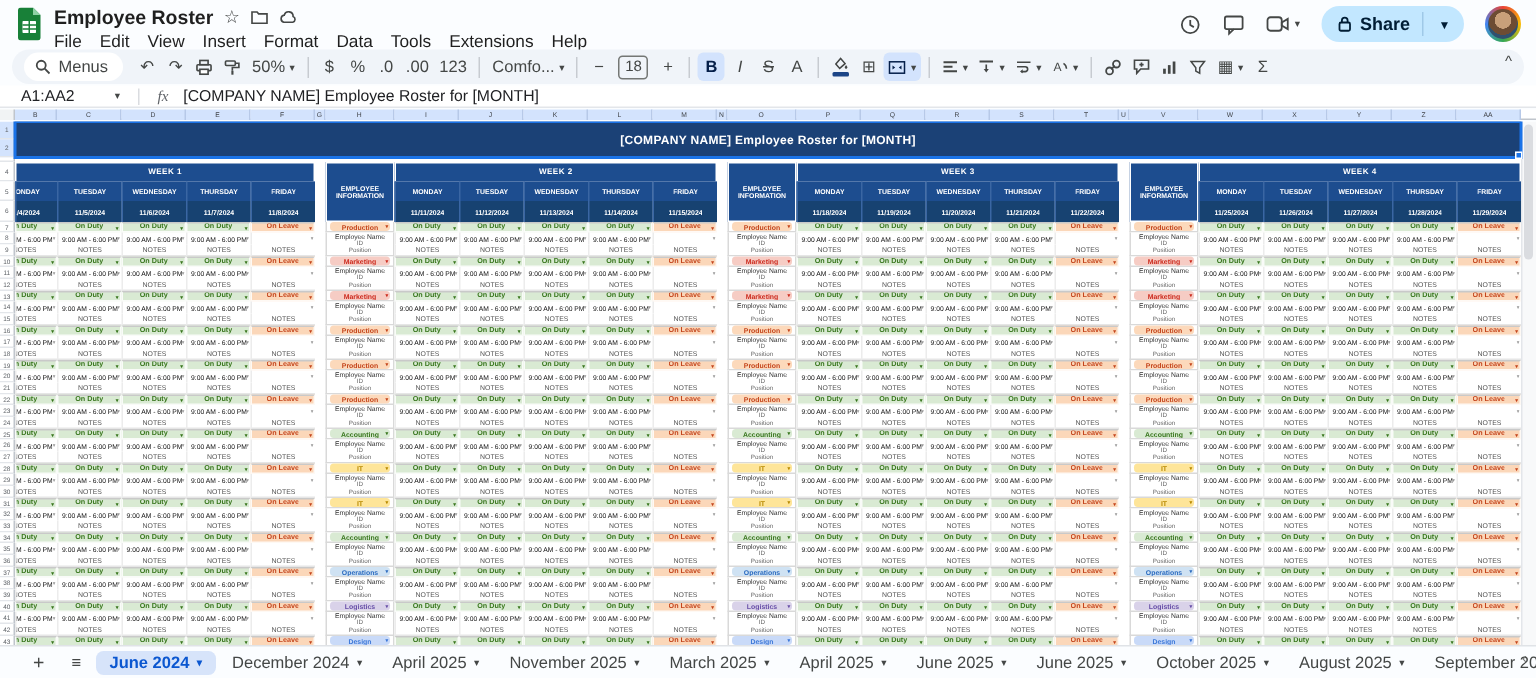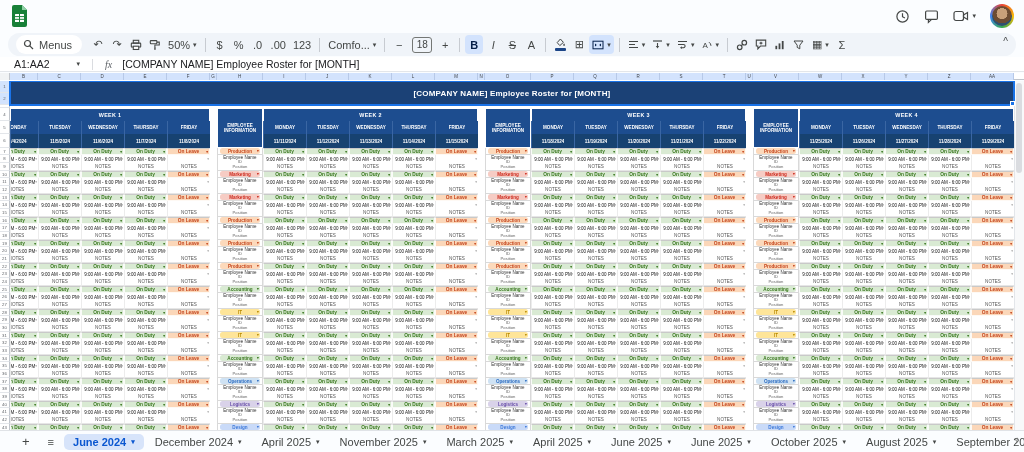--- a/index.html
+++ b/index.html
@@ -101,20 +101,45 @@
   <div class="titlebar">
     <div class="logo">
       <svg width="17" height="22" viewBox="0 0 17 22">
         <path d="M1 2a2 2 0 012-2h8l5 5v15a2 2 0 01-2 2H3a2 2 0 01-2-2z" fill="#188038"></path>
         <path d="M11 0l5 5h-5z" fill="#8ed1a5"></path>
         <rect x="4" y="9" width="9" height="8" fill="#fff" rx="0.5"></rect>
         <path d="M4 11.6h9M4 14.3h9M8.5 9v8" stroke="#188038" stroke-width="1"></path>
       </svg>
     </div>
     <div class="tleft">
+      <div class="trow">
+        <span class="doctitle">Employee Roster</span>
+        <span class="ticon" style="font-size:12px">☆</span>
+        <span class="ticon">
+          <svg width="12" height="11" viewBox="0 0 12 11">
+              <path d="M1 2h3.4l1 1.2H11V9.5H1z" fill="none" stroke="#444746" stroke-width="1.1"></path>
+            </svg>
+        </span>
+        <span class="ticon">
+          <svg width="13" height="10" viewBox="0 0 13 10">
+              <path d="M3.2 8.8a2.4 2.4 0 01.3-4.7A3 3 0 019.4 5a2 2 0 01-.2 3.8z" fill="none" stroke="#444746" stroke-width="1.1"></path>
+            </svg>
+        </span>
+      </div>
+      <div class="menubar">
+          <div>File</div>
+          <div>Edit</div>
+          <div>View</div>
+          <div>Insert</div>
+          <div>Format</div>
+          <div>Data</div>
+          <div>Tools</div>
+          <div>Extensions</div>
+          <div>Help</div>
+        </div>
     </div>
     <div class="tright">
       <span class="hicon">
         <svg width="15" height="15" viewBox="0 0 15 15">
             <circle cx="7.5" cy="7.5" r="5.6" fill="none" stroke="#444746" stroke-width="1.2"></circle>
             <path d="M7.5 4.3v3.4l2.4 1.4" fill="none" stroke="#444746" stroke-width="1.2"></path>
           </svg>
       </span>
       <span class="hicon">
         <svg width="15" height="15" viewBox="0 0 15 15">
@@ -122,20 +147,29 @@
             <path d="M4.4 10.4v3l3.2-3" fill="none" stroke="#444746" stroke-width="1.2"></path>
           </svg>
       </span>
       <span class="hicon" style="gap:3px">
         <svg width="16" height="12" viewBox="0 0 16 12">
             <rect x="1" y="1.5" width="9.5" height="9" rx="2" fill="none" stroke="#444746" stroke-width="1.2"></rect>
             <path d="M10.5 5l4-2.4v6.8l-4-2.4z" fill="none" stroke="#444746" stroke-width="1.2"></path>
           </svg>
         <span style="font-size:7px;color:#444746">▾</span>
       </span>
+      <div class="share">
+        <svg width="11" height="12" viewBox="0 0 11 12">
+            <rect x="2" y="5" width="7" height="5.5" rx="1" fill="none" stroke="#001d35" stroke-width="1.2"></rect>
+            <path d="M3.6 5V3.6a1.9 1.9 0 013.8 0V5" fill="none" stroke="#001d35" stroke-width="1.2"></path>
+          </svg>
+        <span class="lbl">Share</span>
+        <span class="sep"></span>
+        <span class="car">▼</span>
+      </div>
       <div class="avatar">
           <div class="in"></div>
         </div>
     </div>
   </div>
 
   <div class="toolbar">
     <div class="menus-pill">
       <svg width="11" height="11" viewBox="0 0 11 11">
           <circle cx="4.5" cy="4.5" r="3" fill="none" stroke="#444746" stroke-width="1.2"></circle>

